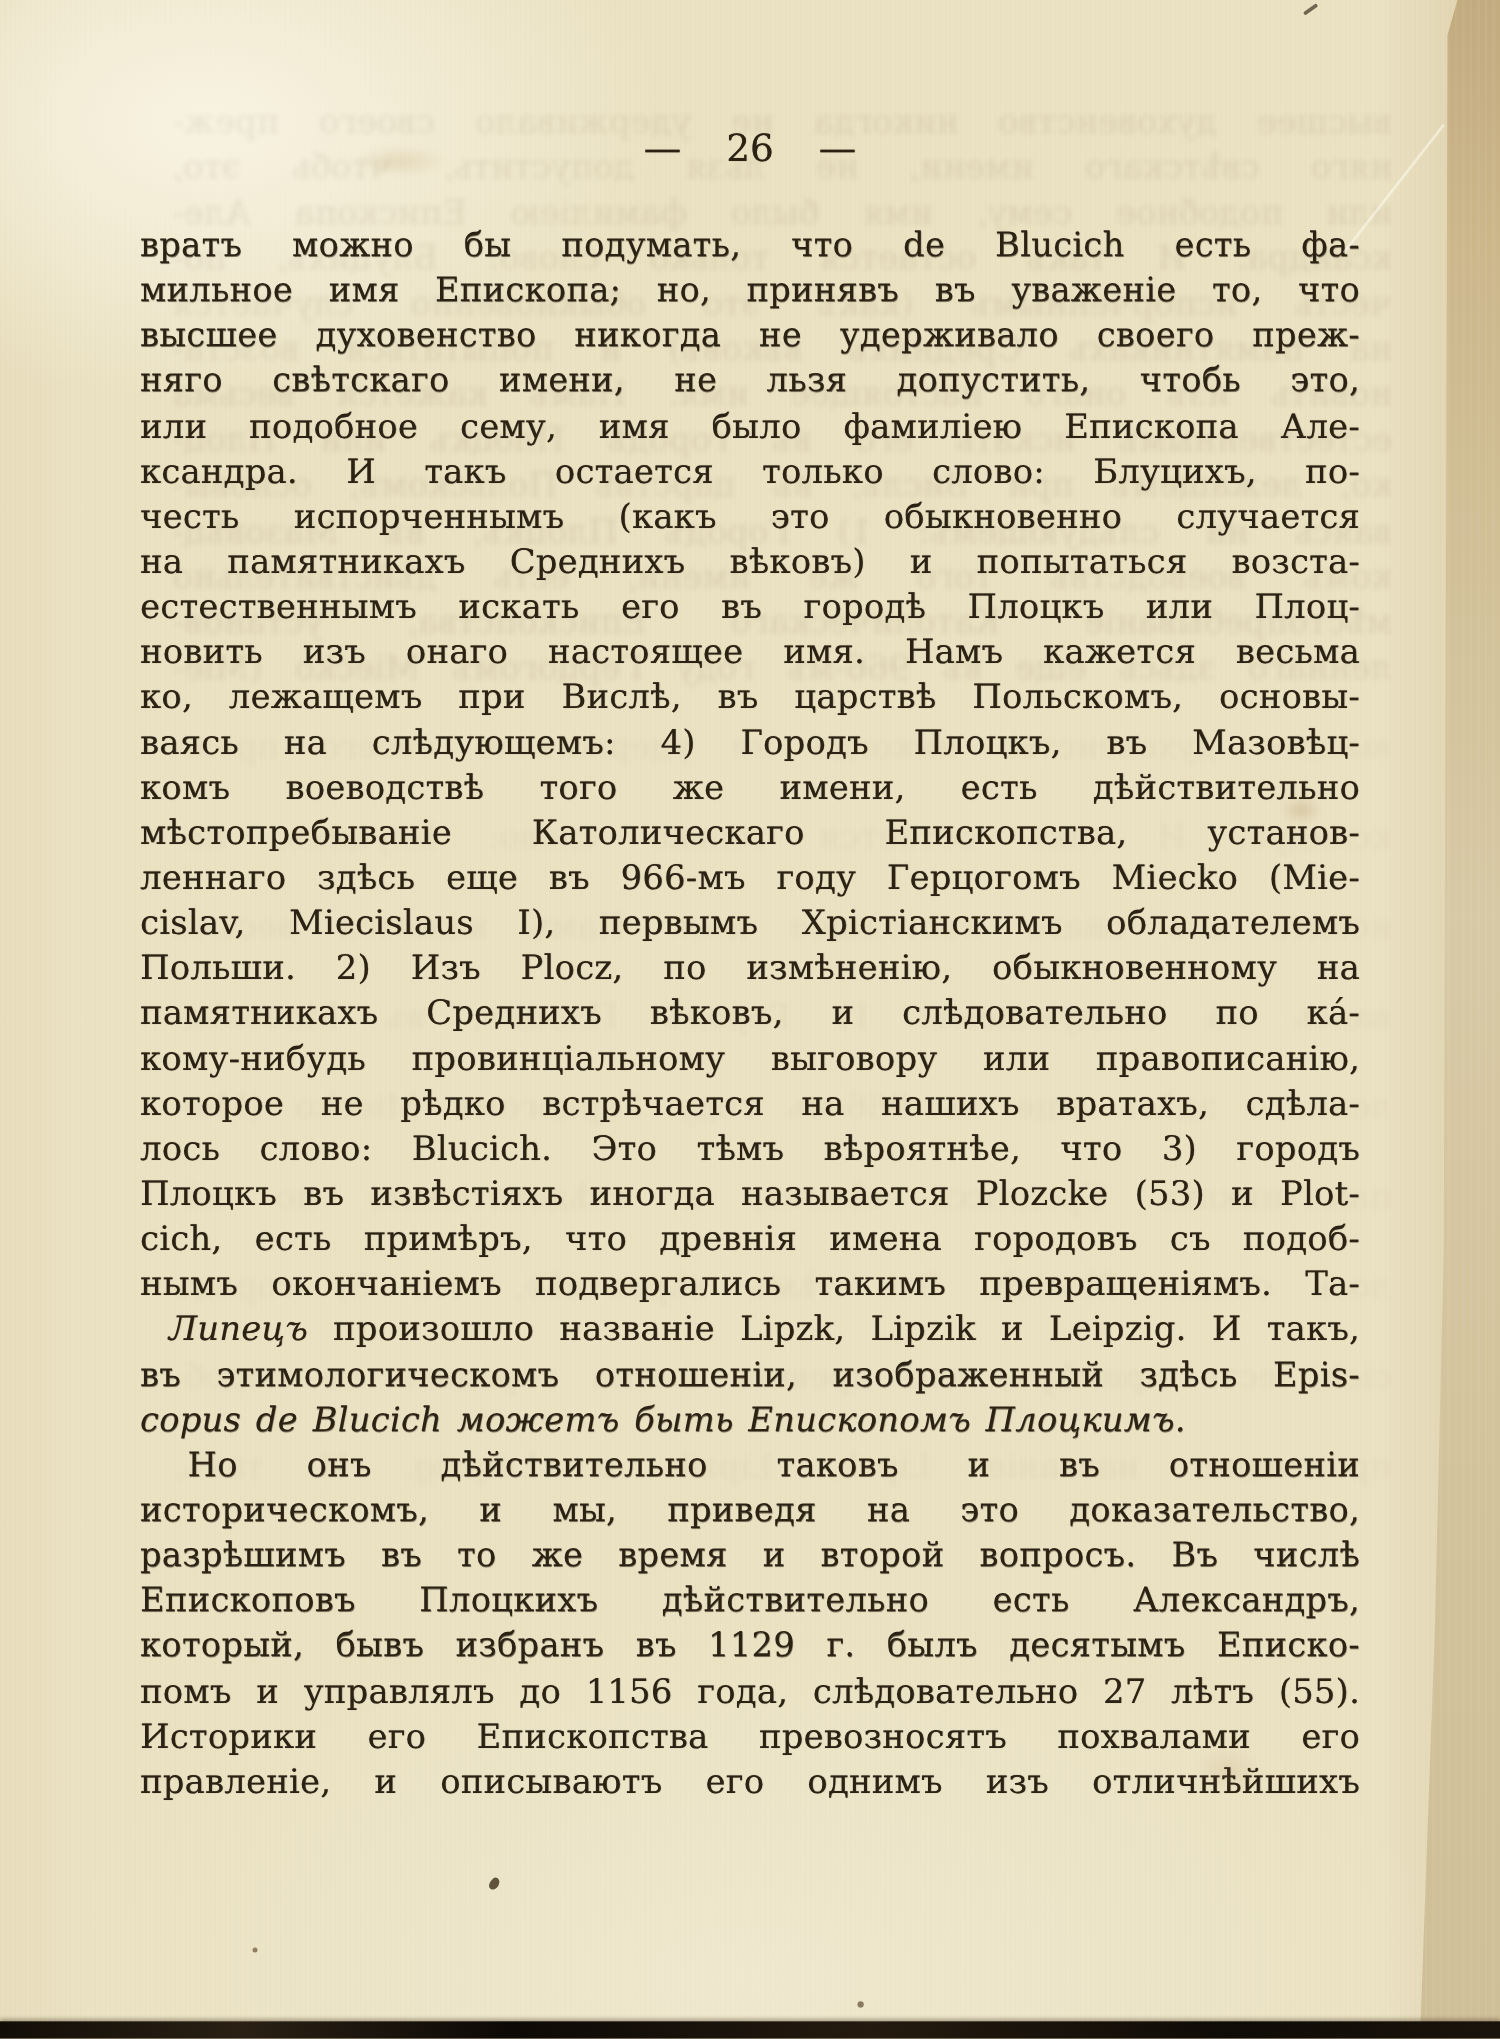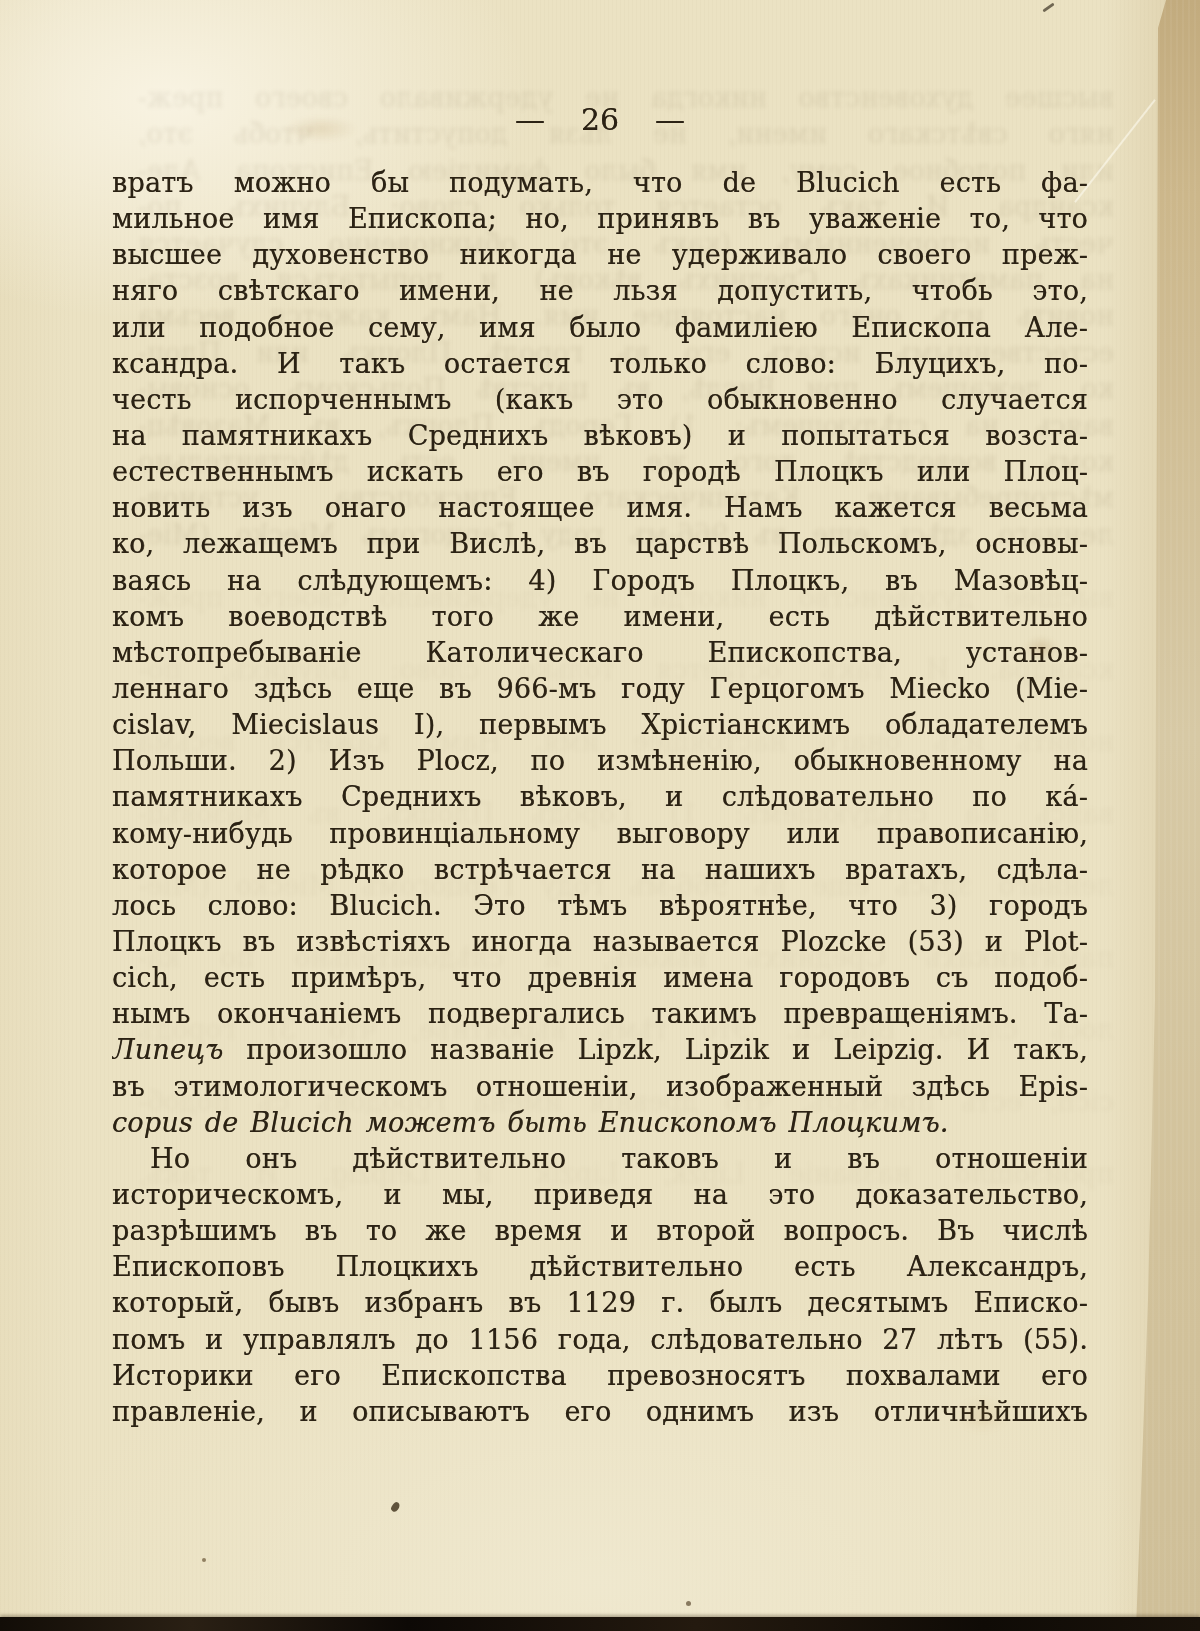--- a/index.html
+++ b/index.html
@@ -22,28 +22,28 @@
       #ebe2c3;
     filter:drop-shadow(4px 0 5px rgba(95,75,45,.4));
   }
   .header{
     position:absolute;top:102px;left:112px;width:976px;
     display:flex;justify-content:center;align-items:center;gap:36px;
     font-size:30px;color:#2b2214;
     text-shadow:0 0 .6px rgba(43,34,20,.75);
   }
   .body-block{
-    position:absolute;top:165px;left:112px;width:976px;
+    position:absolute;top:179px;left:112px;width:976px;
     font-size:27px;color:#2b2214;word-spacing:3px;letter-spacing:.2px;
     text-shadow:.3px .3px .6px rgba(43,34,20,.65);
   }
   .line{height:36.15px;line-height:36.15px;text-align:justify;text-align-last:justify;overflow:hidden;}
   .line.end{text-align:left;text-align-last:left;font-style:italic;}
   .line.indent{text-indent:38px;}
-  .lead-italic{font-style:italic;}
+  .lead-italic{font-style:italic;margin-left:23px;}
   
   .ghost{position:absolute;left:138px;width:976px;color:#6d5c3c;pointer-events:none;
          font-size:27px;word-spacing:4px;}
   .ghost .gline{height:36.4px;line-height:36.4px;transform:scaleX(-1);filter:blur(2.1px);
                 text-align:justify;text-align-last:justify;overflow:hidden;}
   .ghost-top{top:80px;opacity:.12;}
   .ghost-low{top:562px;opacity:.05;}
   .ghost-low .gline{height:72px;line-height:72px;}
   
   .stain{position:absolute;border-radius:50%;pointer-events:none;}

